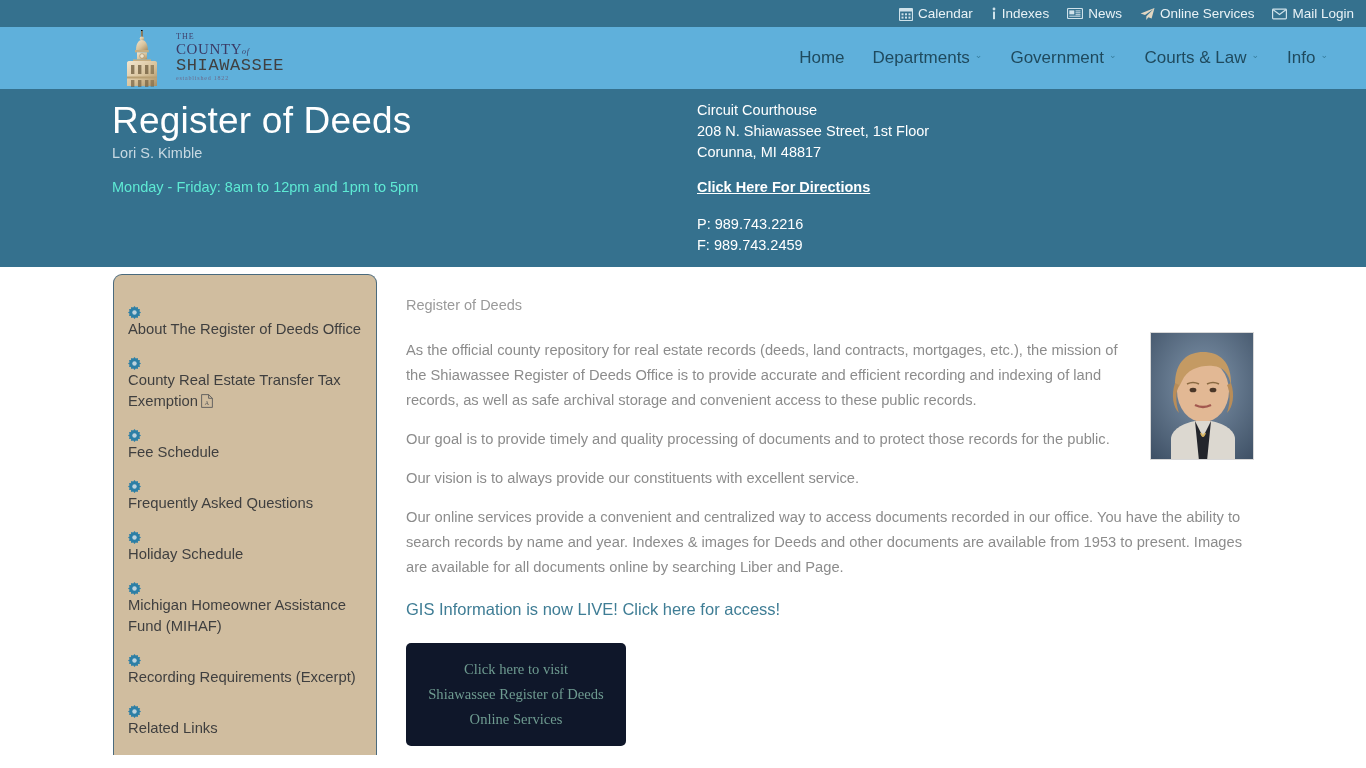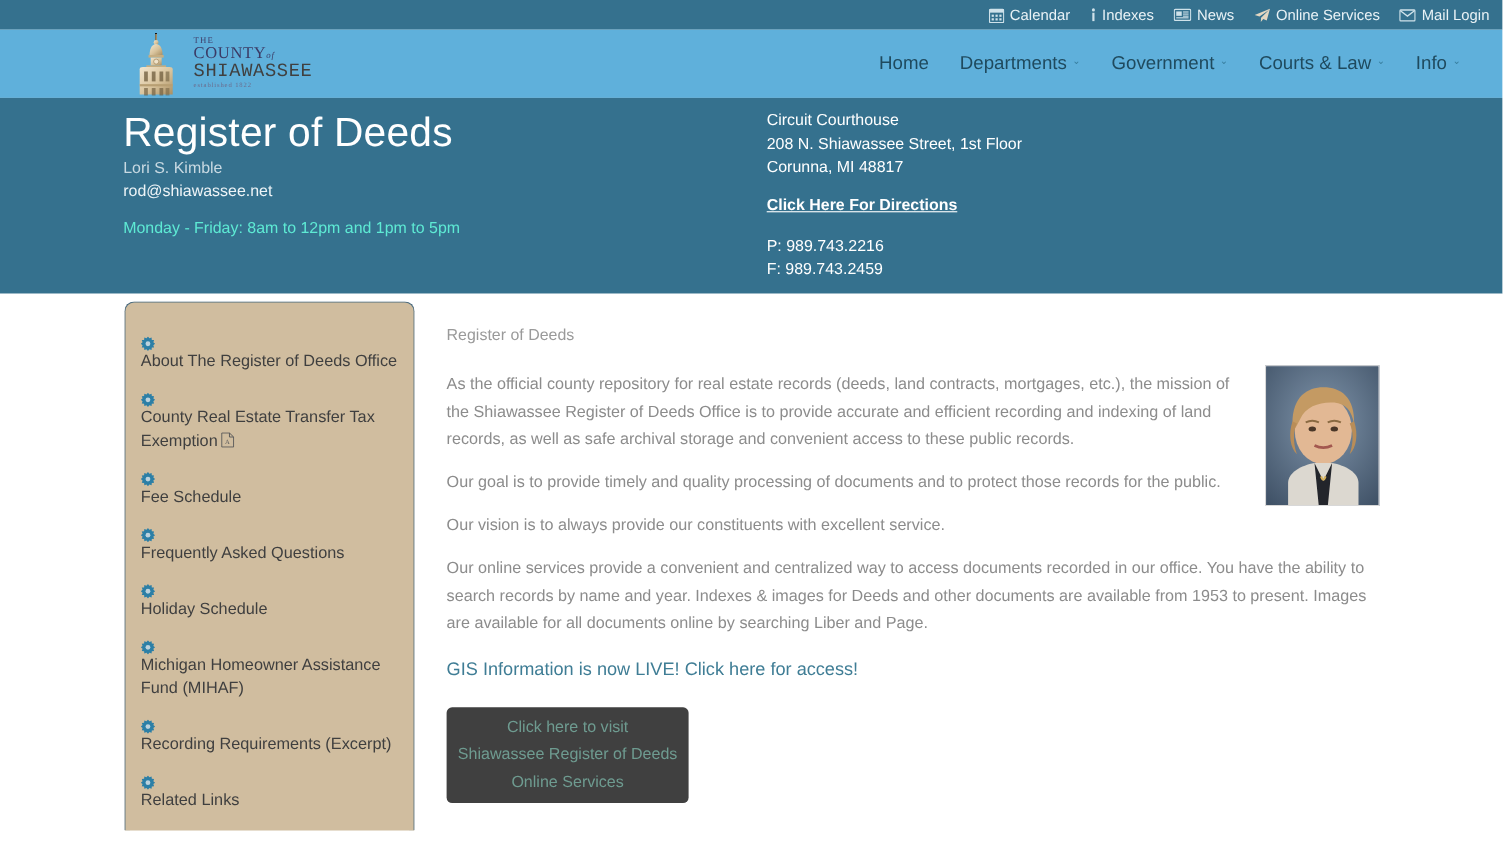--- a/index.html
+++ b/index.html
@@ -252,29 +252,29 @@
     color: #3f7d95;
     font-size: 16.5px;
     text-decoration: none;
     margin-top: 20px;
     cursor: pointer;
   }
   .green-btn {
     display: block;
     width: 220px;
     margin-top: 24px;
-    background: #404040;
+    background: #0f172a;
     border: none;
     border-radius: 5px;
     color: #6e9b90;
-    font-family: Liberation Sans, sans-serif;
+    font-family: Liberation Serif, serif;
     font-size: 14.6px;
     line-height: 25px;
     text-align: center;
-    padding: 6px 10px;
+    padding: 14px 10px;
     cursor: pointer;
   }
   .green-btn span { display: block; }
 </style>
 </head>
 <body>
 
 <div class="topbar">
 
   <a class="topbar-link">
@@ -399,21 +399,20 @@
       <span>Info</span>
       <span class="nav-caret">⌄</span>
     </a>
   </div>
 </div>
 
 <div class="pagehead">
   <div class="ph-left">
     <h1 class="ph-title">Register of Deeds</h1>
     <div class="ph-sub">Lori S. Kimble</div>
-    <div class="ph-email">rod@shiawassee.net</div>
     <div class="ph-hours">Monday - Friday: 8am to 12pm and 1pm to 5pm</div>
   </div>
   <div class="ph-right">
     <div class="addr-line">Circuit Courthouse</div>
     <div class="addr-line">208 N. Shiawassee Street, 1st Floor</div>
     <div class="addr-line">Corunna, MI 48817</div>
     <a class="ph-directions">Click Here For Directions</a>
     <div class="ph-phone">P: 989.743.2216</div>
     <div>F: 989.743.2459</div>
   </div>

